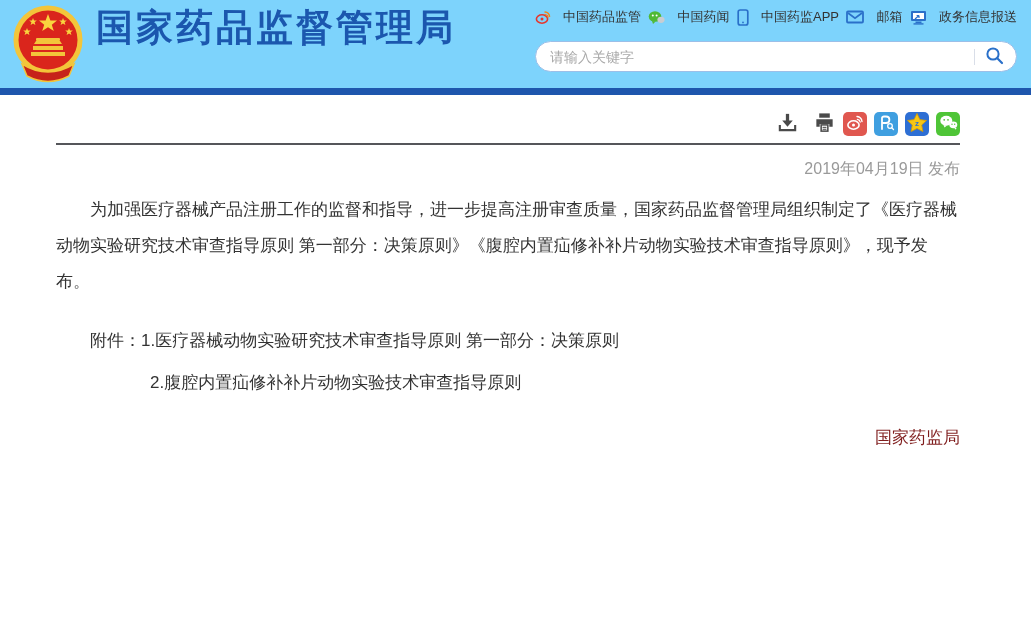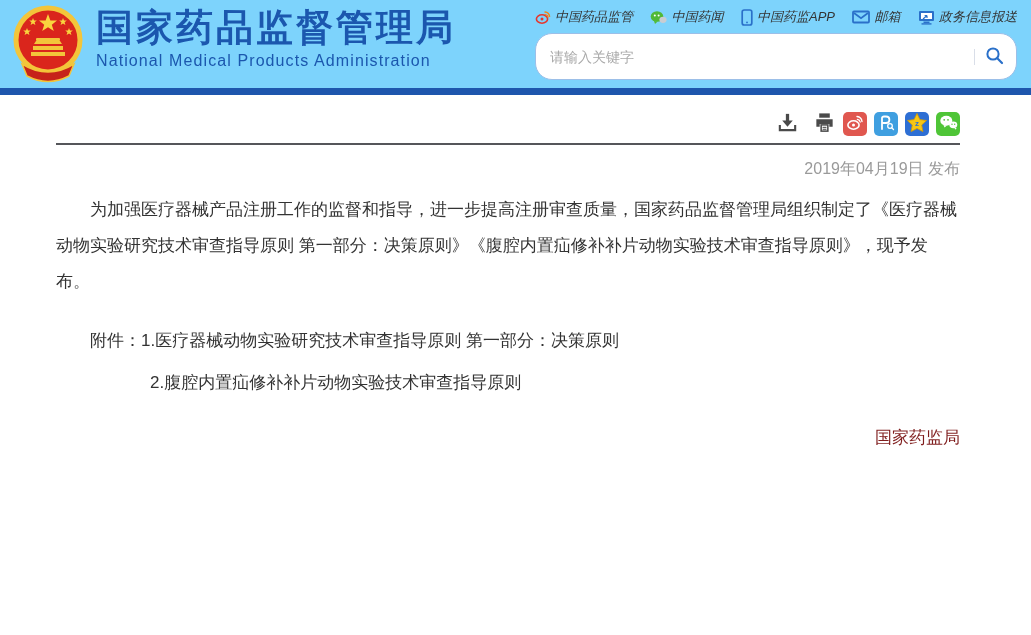--- a/index.html
+++ b/index.html
@@ -13,24 +13,24 @@
 
   
   .header { position:relative; height:88px; background:#7dd3fc; }
   .emblem { position:absolute; left:12px; top:4px; width:72px; height:80px; }
   .org-block { position:absolute; left:96px; top:7px; }
   .org-cn { font-size:37px; font-weight:bold; color:#1b57ae; letter-spacing:3px; line-height:42px; }
   .org-en { font-size:16px; color:#1b57ae; letter-spacing:1.1px; margin-top:3px; }
 
   .header-right { position:absolute; right:14px; top:8px; width:482px; }
   .top-nav { display:flex; align-items:center; justify-content:space-between; font-size:13px; color:#333; white-space:nowrap; }
-  .nav-item { display:flex; align-items:center; gap:4px; cursor:pointer;font-style:italic; }
+  .nav-item { display:flex; align-items:center; gap:12px; cursor:pointer; }
   .nav-item svg { display:block; }
 
-  .search-bar { margin-top:7px; height:47px; border:1px solid #9cbfe8; border-radius:17px; display:flex; align-items:center; padding:0 12px; background:#fff; }
+  .search-bar { margin-top:15px; height:31px; border:1px solid #9cbfe8; border-radius:17px; display:flex; align-items:center; padding:0 12px; background:#fff; }
   .search-input { flex:1; border:none; outline:none; font-size:14px; color:#333; background:transparent; font-family:inherit; }
   .search-input::placeholder { color:#a9a9a9; }
   .search-divider { width:1px; height:16px; background:#d9dee8; margin-right:10px; }
   .search-btn { border:none; background:none; padding:0; cursor:pointer; display:flex; align-items:center; }
 
   .blue-bar { height:7px; background:#1e56ad; }
 
   
   .content { padding:0 71px 0 56px; }
   .article-title {
@@ -76,21 +76,20 @@
       <rect x="24" y="34" width="24" height="3" rx="1" fill="#f3c53a"></rect>
       <path d="M22 40 h28 l-2 -3 h-24 z" fill="#f3c53a"></path>
       <rect x="21" y="42" width="30" height="4" fill="#f3c53a"></rect>
       <rect x="19" y="48" width="34" height="4" fill="#f3c53a"></rect>
       <path d="M10 60 q26 16 52 0 l-5 12 q-21 11 -42 0 z" fill="#c6231a" stroke="#f3c53a" stroke-width="1.5"></path>
     </svg>
   </span>
 
   <div class="org-block">
     <div class="org-cn">国家药品监督管理局</div>
-    <div class="org-en">National Medical Products Administration</div>
   </div>
 
   <div class="header-right">
     <div class="top-nav">
 
       <span class="nav-item">
         <span>
           <svg width="16" height="16" viewBox="0 0 16 16">
             <ellipse cx="7" cy="10" rx="5.6" ry="4.2" fill="none" stroke="#e6362d" stroke-width="1.6"></ellipse>
             <circle cx="7" cy="10" r="1.5" fill="#e6362d"></circle>

